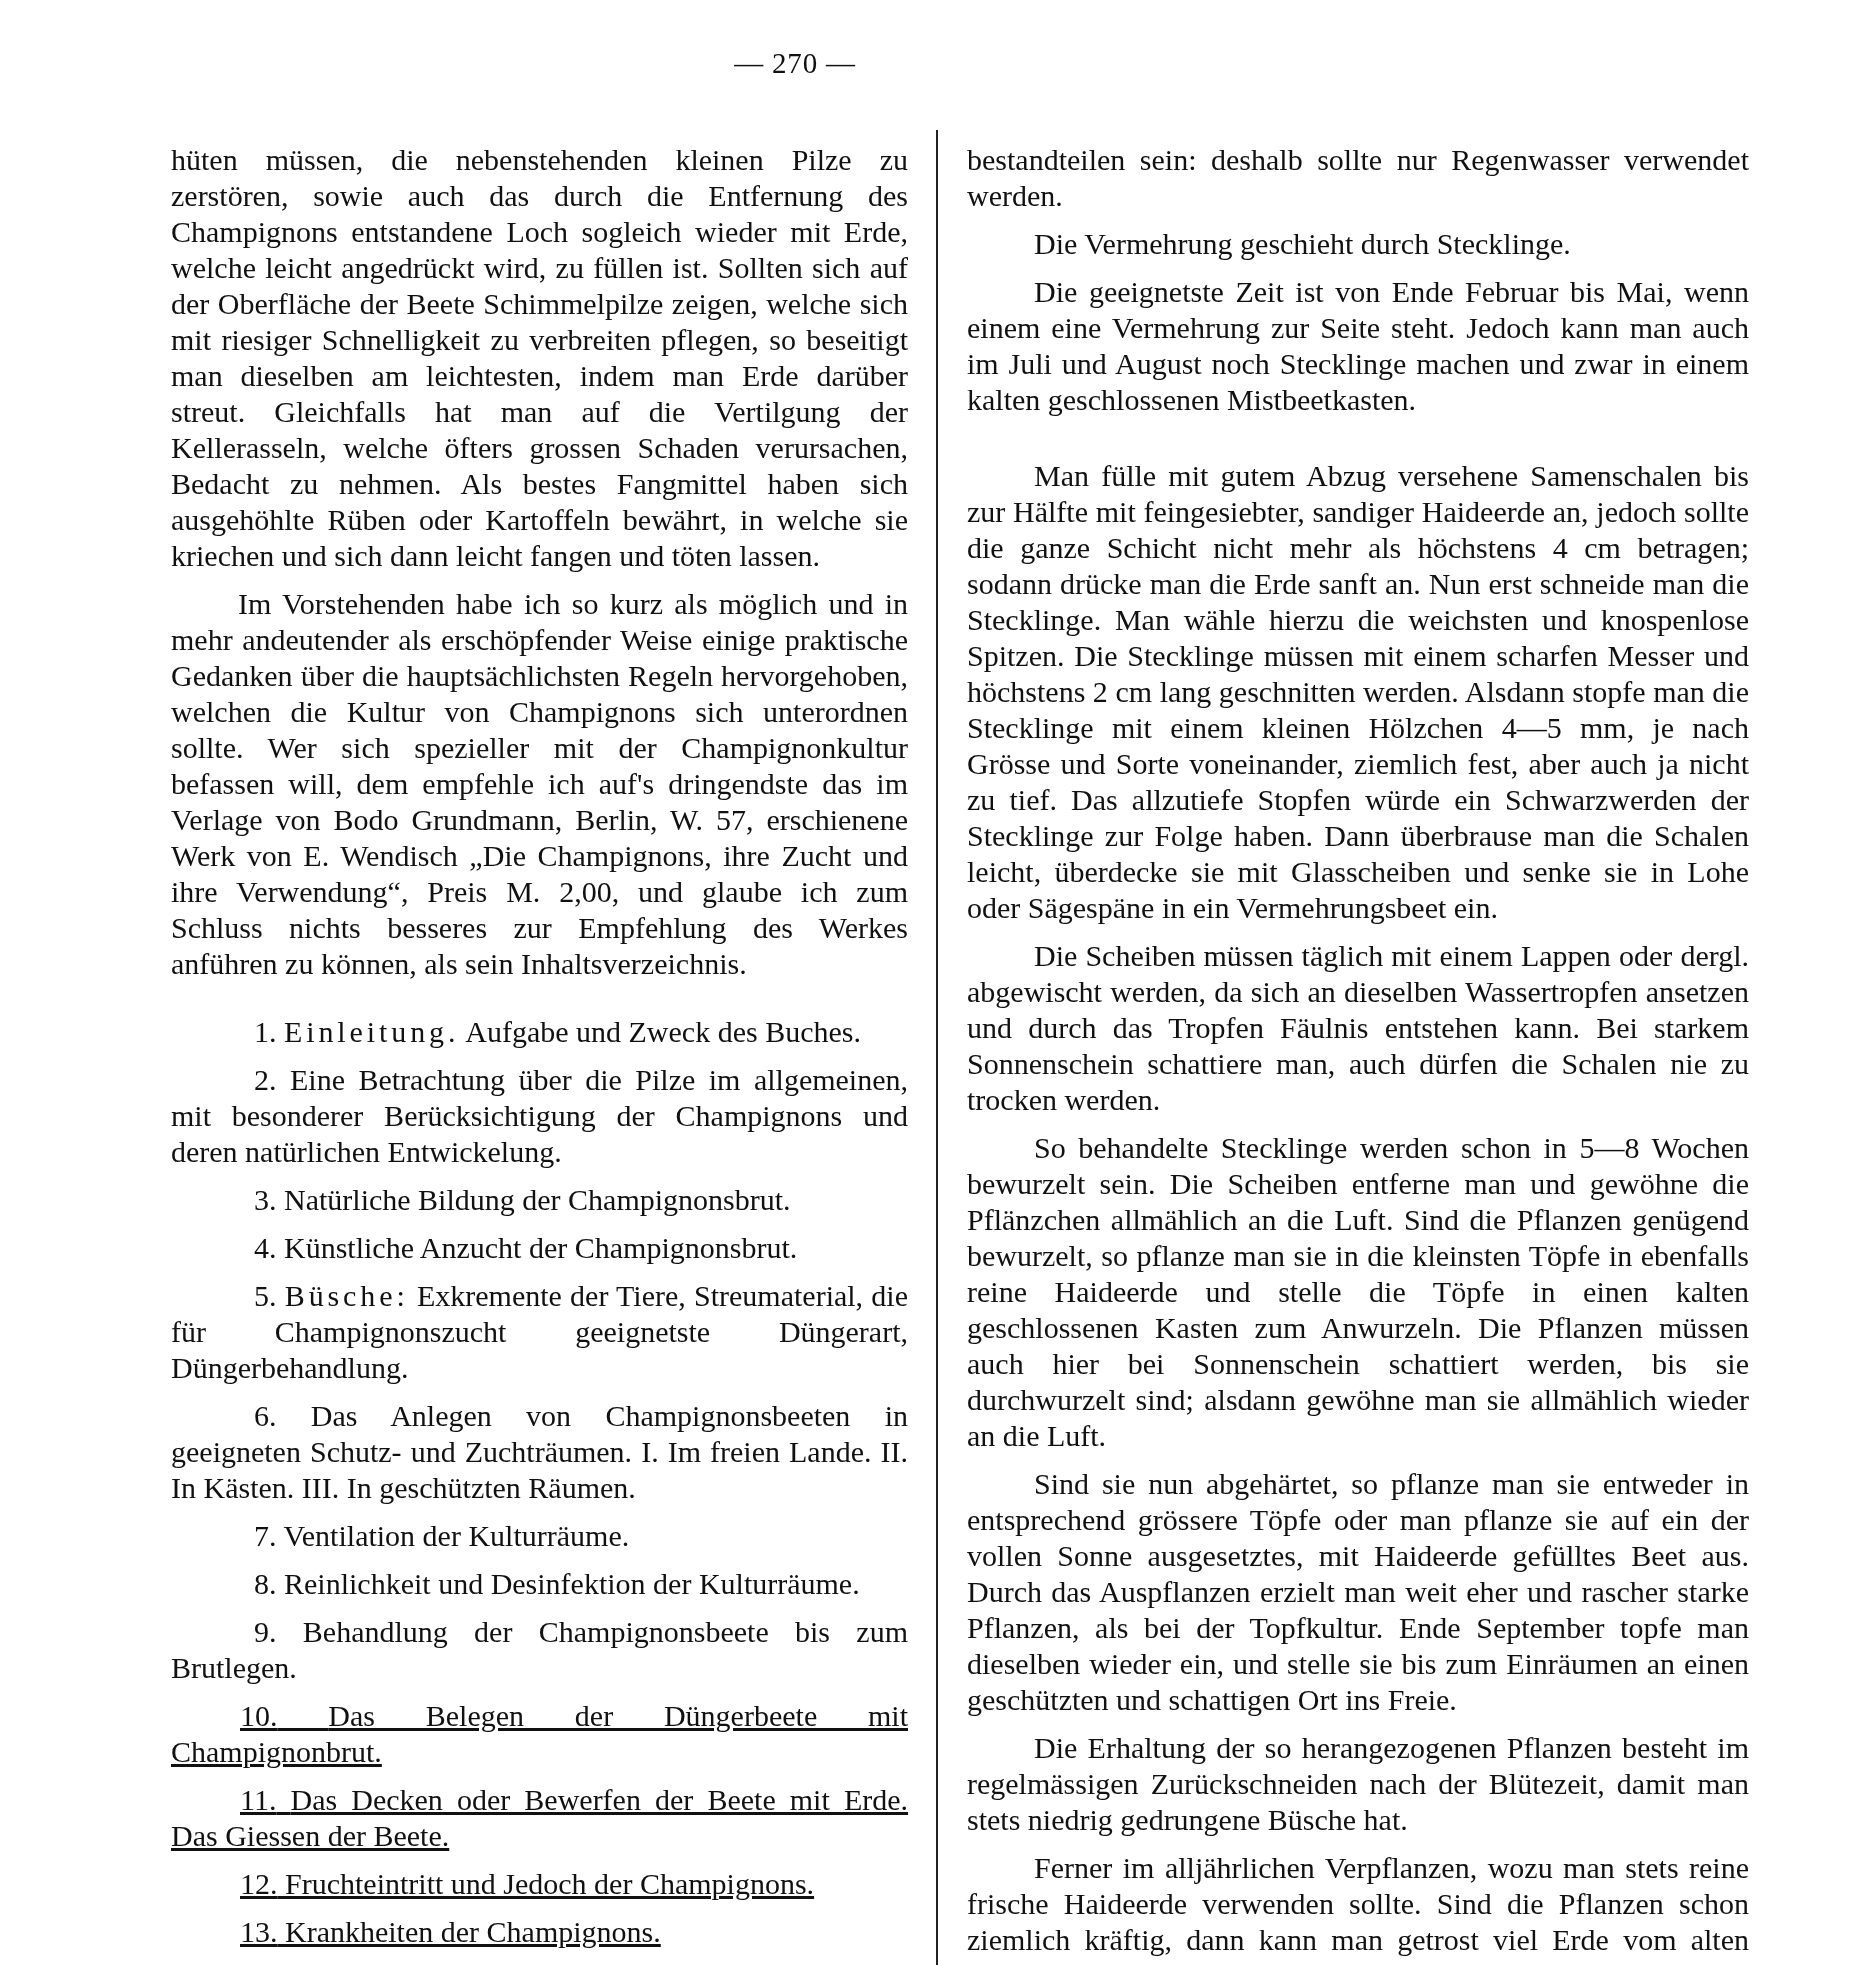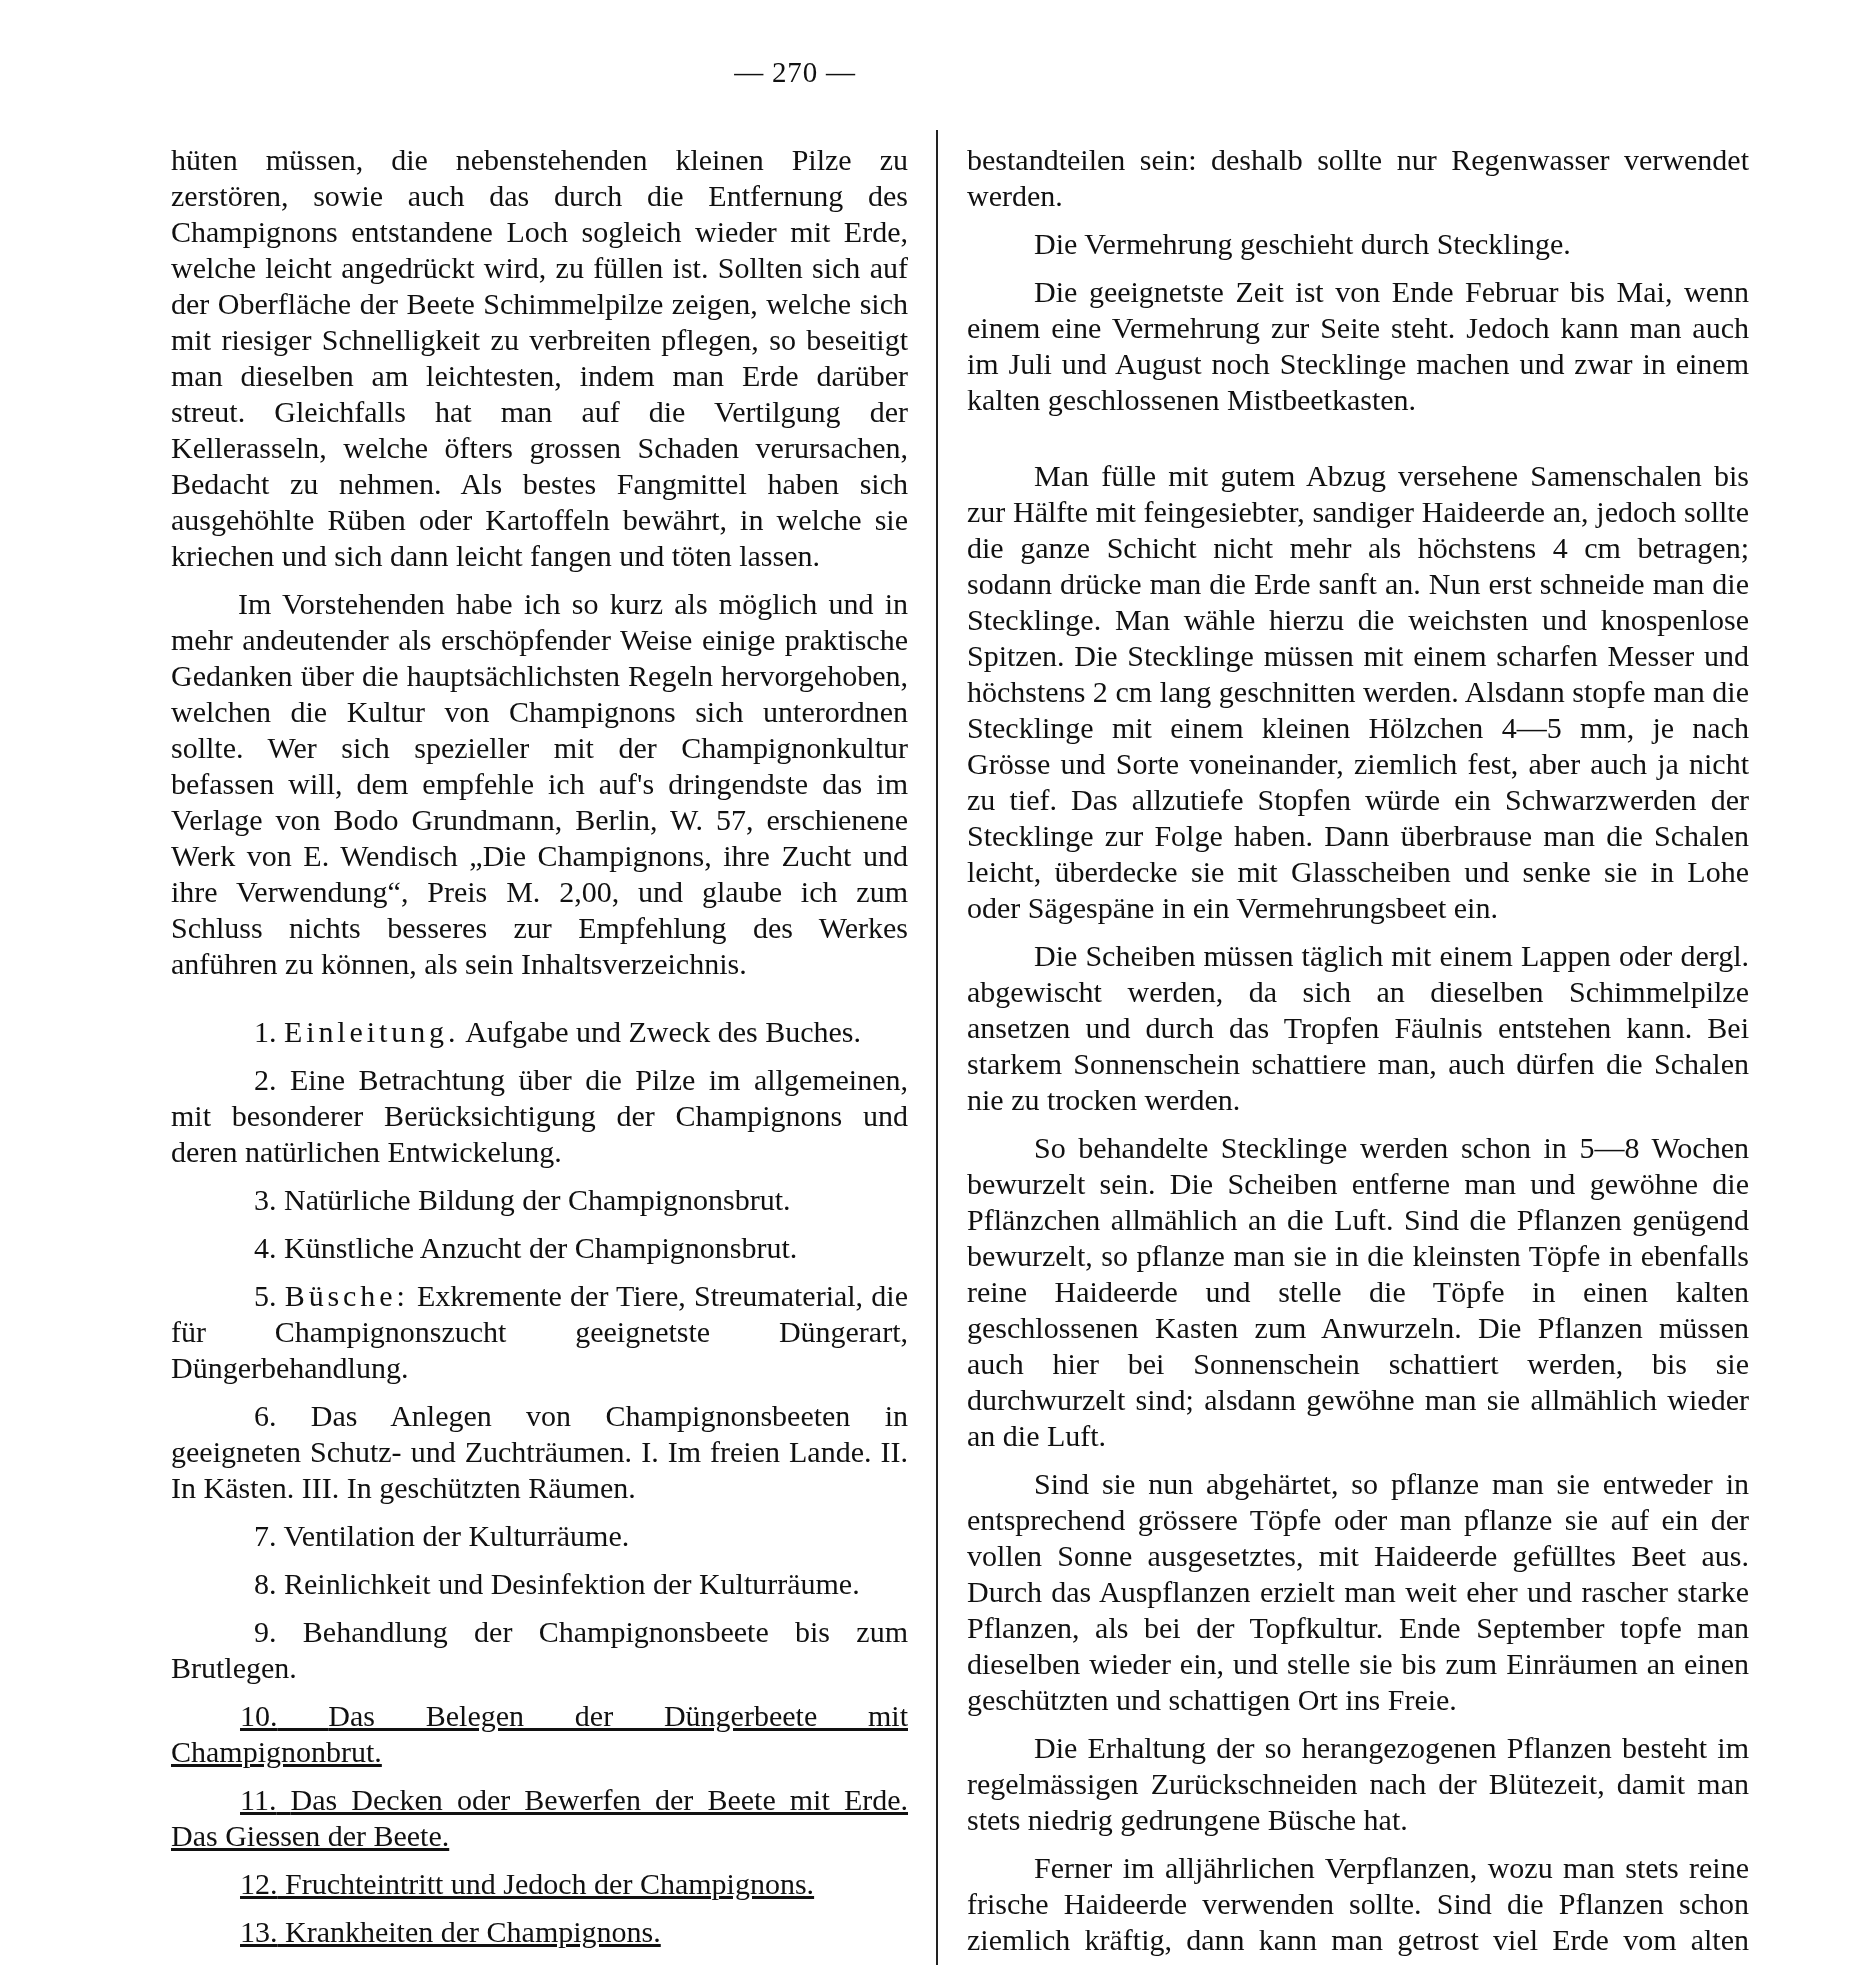--- a/index.html
+++ b/index.html
@@ -1,17 +1,17 @@
 <!DOCTYPE html>
 <html style="font-size:6.3px"><head>
 <meta charset="utf-8">
 <style>
   html, body { margin: 0; padding: 0; background: #ffffff; }
   body { width: 1876px; height: 2655px; position: relative; overflow: hidden; color: #111; font-family: "Liberation Serif", "DejaVu Serif", serif; }
-  .page-num { position: absolute; top: 47px; left: 0; width: 1590px; text-align: center; font-size: 29px; letter-spacing: 0.8px; margin-top: 9px; }
+  .page-num { position: absolute; top: 47px; left: 0; width: 1590px; text-align: center; font-size: 29px; letter-spacing: 0.8px; }
   .col { position: absolute; top: 130px; font-size: 30px; line-height: 36px; text-align: justify; hyphens: manual; }
   .col.left { left: 159px; width: 761px; }
   .col.right { left: 955px; width: 806px; }
   .divider { position: absolute; left: 936px; top: 130px; width: 1.6px; height: 2331px; background: #222; }
   p { margin: 12px; text-indent: 0; }
   p.indent { text-indent: 67px; }
   p.toc { text-indent: 83px; margin-top: 3.9px; }
   p.toc.two { text-indent: 69px; text-decoration: underline; }
   .spacer-s { height: 15.7px; }
   .spaced { letter-spacing: 3.9px; }
@@ -49,20 +49,20 @@
   </div>
 
 </div>
 
 <div class="col right">
   <p>bestandteilen sein: deshalb sollte nur Regenwasser verwendet werden.</p>
   <p class="indent">Die Vermehrung geschieht durch Stecklinge.</p>
   <p class="indent">Die geeignetste Zeit ist von Ende Februar bis Mai, wenn einem eine Vermehrung zur Seite steht. Jedoch kann man auch im Juli und August noch Stecklinge machen und zwar in einem kalten geschlossenen Mistbeetkasten.</p>
   <div class="spacer-s"></div>
   <p class="indent">Man fülle mit gutem Abzug versehene Samenschalen bis zur Hälfte mit feingesiebter, sandiger Haideerde an, jedoch sollte die ganze Schicht nicht mehr als höchstens 4 cm betragen; sodann drücke man die Erde sanft an. Nun erst schneide man die Stecklinge. Man wähle hierzu die weichsten und knospenlose Spitzen. Die Stecklinge müssen mit einem scharfen Messer und höchstens 2 cm lang geschnitten werden. Alsdann stopfe man die Stecklinge mit einem kleinen Hölzchen 4—5 mm, je nach Grösse und Sorte voneinander, ziemlich fest, aber auch ja nicht zu tief. Das allzutiefe Stopfen würde ein Schwarzwerden der Stecklinge zur Folge haben. Dann überbrause man die Schalen leicht, überdecke sie mit Glasscheiben und senke sie in Lohe oder Sägespäne in ein Vermehrungsbeet ein.</p>
-  <p class="indent">Die Scheiben müssen täglich mit einem Lappen oder dergl. abgewischt werden, da sich an dieselben Schimmelpilze ansetzen und durch das Tropfen Fäulnis entstehen kann. Bei starkem Sonnenschein schattiere man, auch dürfen die Schalen nie zu trocken werden.</p>
+  <p class="indent">Die Scheiben müssen täglich mit einem Lappen oder dergl. abgewischt werden, da sich an dieselben Wassertropfen ansetzen und durch das Tropfen Fäulnis entstehen kann. Bei starkem Sonnenschein schattiere man, auch dürfen die Schalen nie zu trocken werden.</p>
   <p class="indent">So behandelte Stecklinge werden schon in 5—8 Wochen bewurzelt sein. Die Scheiben entferne man und gewöhne die Pflänzchen allmählich an die Luft. Sind die Pflanzen genügend bewurzelt, so pflanze man sie in die kleinsten Töpfe in ebenfalls reine Haideerde und stelle die Töpfe in einen kalten geschlossenen Kasten zum Anwurzeln. Die Pflanzen müssen auch hier bei Sonnenschein schattiert werden, bis sie durchwurzelt sind; alsdann gewöhne man sie allmählich wieder an die Luft.</p>
   <p class="indent">Sind sie nun abgehärtet, so pflanze man sie entweder in entsprechend grössere Töpfe oder man pflanze sie auf ein der vollen Sonne ausgesetztes, mit Haideerde gefülltes Beet aus. Durch das Auspflanzen erzielt man weit eher und rascher starke Pflanzen, als bei der Topfkultur. Ende September topfe man dieselben wieder ein, und stelle sie bis zum Einräumen an einen geschützten und schattigen Ort ins Freie.</p>
   <p class="indent">Die Erhaltung der so herangezogenen Pflanzen besteht im regelmässigen Zurückschneiden nach der Blütezeit, damit man stets niedrig gedrungene Büsche hat.</p>
   <p class="indent">Ferner im alljährlichen Verpflanzen, wozu man stets reine frische Haideerde verwenden sollte. Sind die Pflanzen schon ziemlich kräftig, dann kann man getrost viel Erde vom alten Ballen abnehmen, um wieder die alten Töpfe zu verwenden. Natürlich müssen die alten Töpfe vorher innen und aussen gewaschen, ebenfalls auch hier für eine gute Scherbenunterlage gesorgt werden. Die Töpfe senke man an einem sonnigen Standort in Sand ein und sorge dafür, dass auch der Sand genügend feucht gehalten wird.</p>
 
 </div>
 
 
 </body></html>

